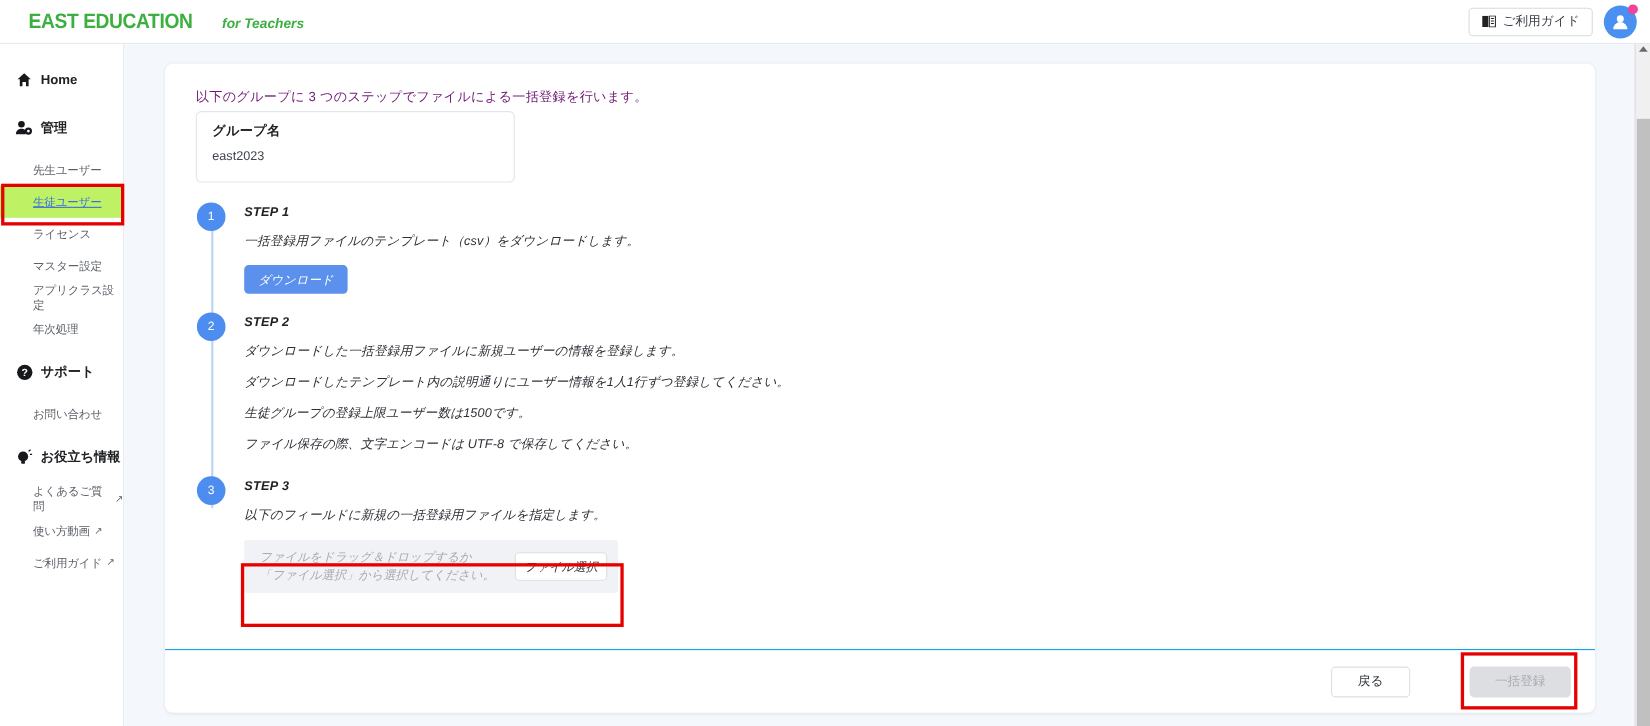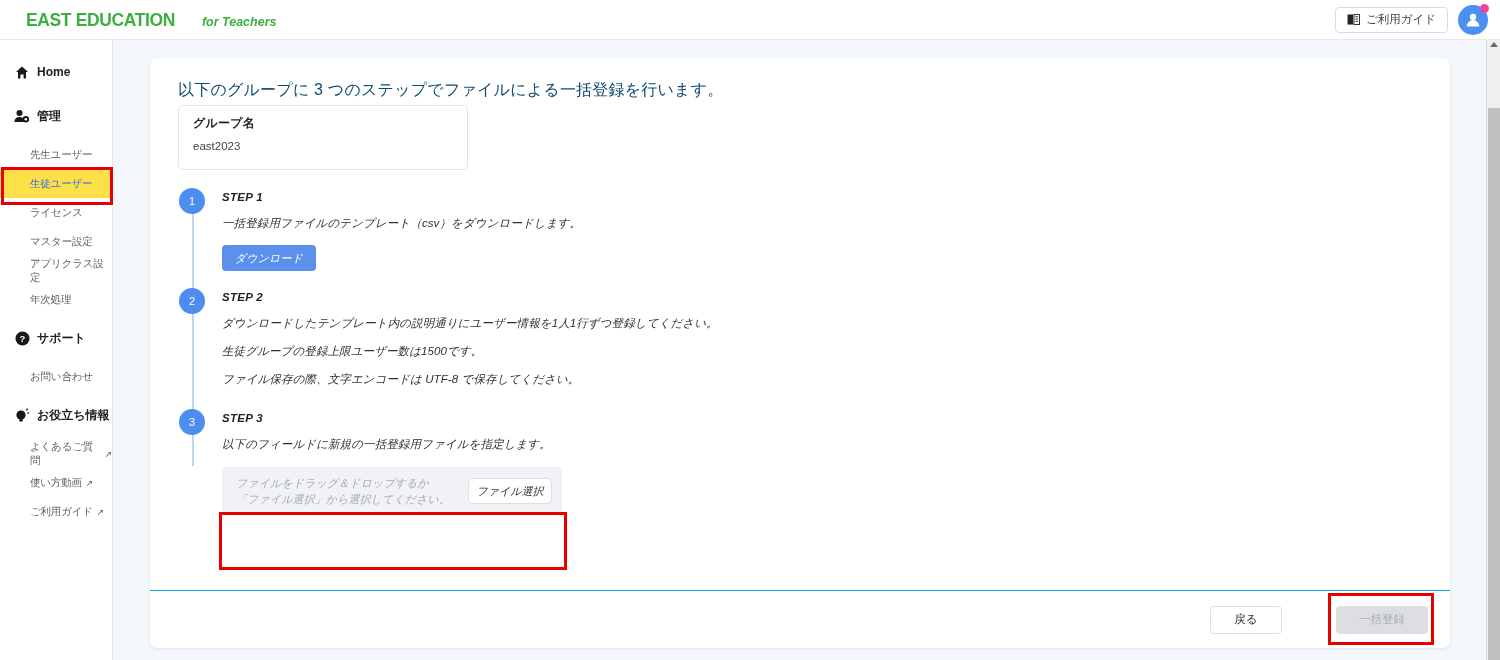--- a/index.html
+++ b/index.html
@@ -56,41 +56,41 @@
     padding:0 0 0 14px; height:32px;
     font-size:12px; color:#202225; font-weight:600;
   }
   .nav-top .ico { width:16px; height:16px; flex:none; display:flex; align-items:center; justify-content:center; }
   .nav-sub {
     display:flex; align-items:center;
     height:29px; margin:0 0 0 0; padding-left:30px;
     font-size:10.5px; color:#5c6168; letter-spacing:-0.2px;
   }
   .nav-sub.active {
-    background:#fde047; color:#3b6fe0; 
+    background:#bef264; color:#3b6fe0; text-decoration:underline;
   }
   .nav-sub .ext { margin-left:4px; font-size:9px; color:#5c6168; }
   .sp-2 { height:8px; }
   .sp-3 { height:12px; }
 
   
   .redbox { position:absolute; border:3px solid #e60000; pointer-events:none; z-index:30; }
 
   
   .main {
     position:absolute; top:40px; left:113px; width:1375px; height:620px;
     background:#f4f8fc; padding:18px 38px 0 37px;
   }
   .card {
     width:1300px; height:590px; background:#ffffff;
     border-radius:7px; box-shadow:0 1px 3px rgba(40,50,70,0.10);
     position:relative;
   }
   .card-body { padding:22px 28px 0 28px; }
-  .intro { font-size:16px; color:#0c4a6e; letter-spacing:0.2px; }
+  .intro { font-size:12px; color:#701a75; letter-spacing:0.2px; }
 
   .group-card {
     margin-top:4px; width:290px; height:65px;
     border:1px solid #e2e5ea; border-radius:5px;
     padding:9px 14px;
   }
   .group-label { font-size:12px; font-weight:bold; color:#202225; letter-spacing:0.2px; }
   .group-value { font-size:11.5px; color:#40454c; margin-top:8px; }
 
   
@@ -317,20 +317,21 @@
 
           <div style="height:17px;"></div>
 
           <div class="step-row">
             <div class="step-rail">
               <div class="rail-line" style="height:165px;"></div>
               <div class="circle">2</div>
             </div>
             <div class="step-content">
               <div class="step-title">STEP 2</div>
+              <div class="step-text">ダウンロードした一括登録用ファイルに新規ユーザーの情報を登録します。</div>
               <div class="step-text">ダウンロードしたテンプレート内の説明通りにユーザー情報を1人1行ずつ登録してください。</div>
               <div class="step-text">生徒グループの登録上限ユーザー数は1500です。</div>
               <div class="step-text">ファイル保存の際、文字エンコードは UTF-8 で保存してください。</div>
             </div>
           </div>
 
           <div style="height:22px;"></div>
 
           <div class="step-row">
             <div class="step-rail">

